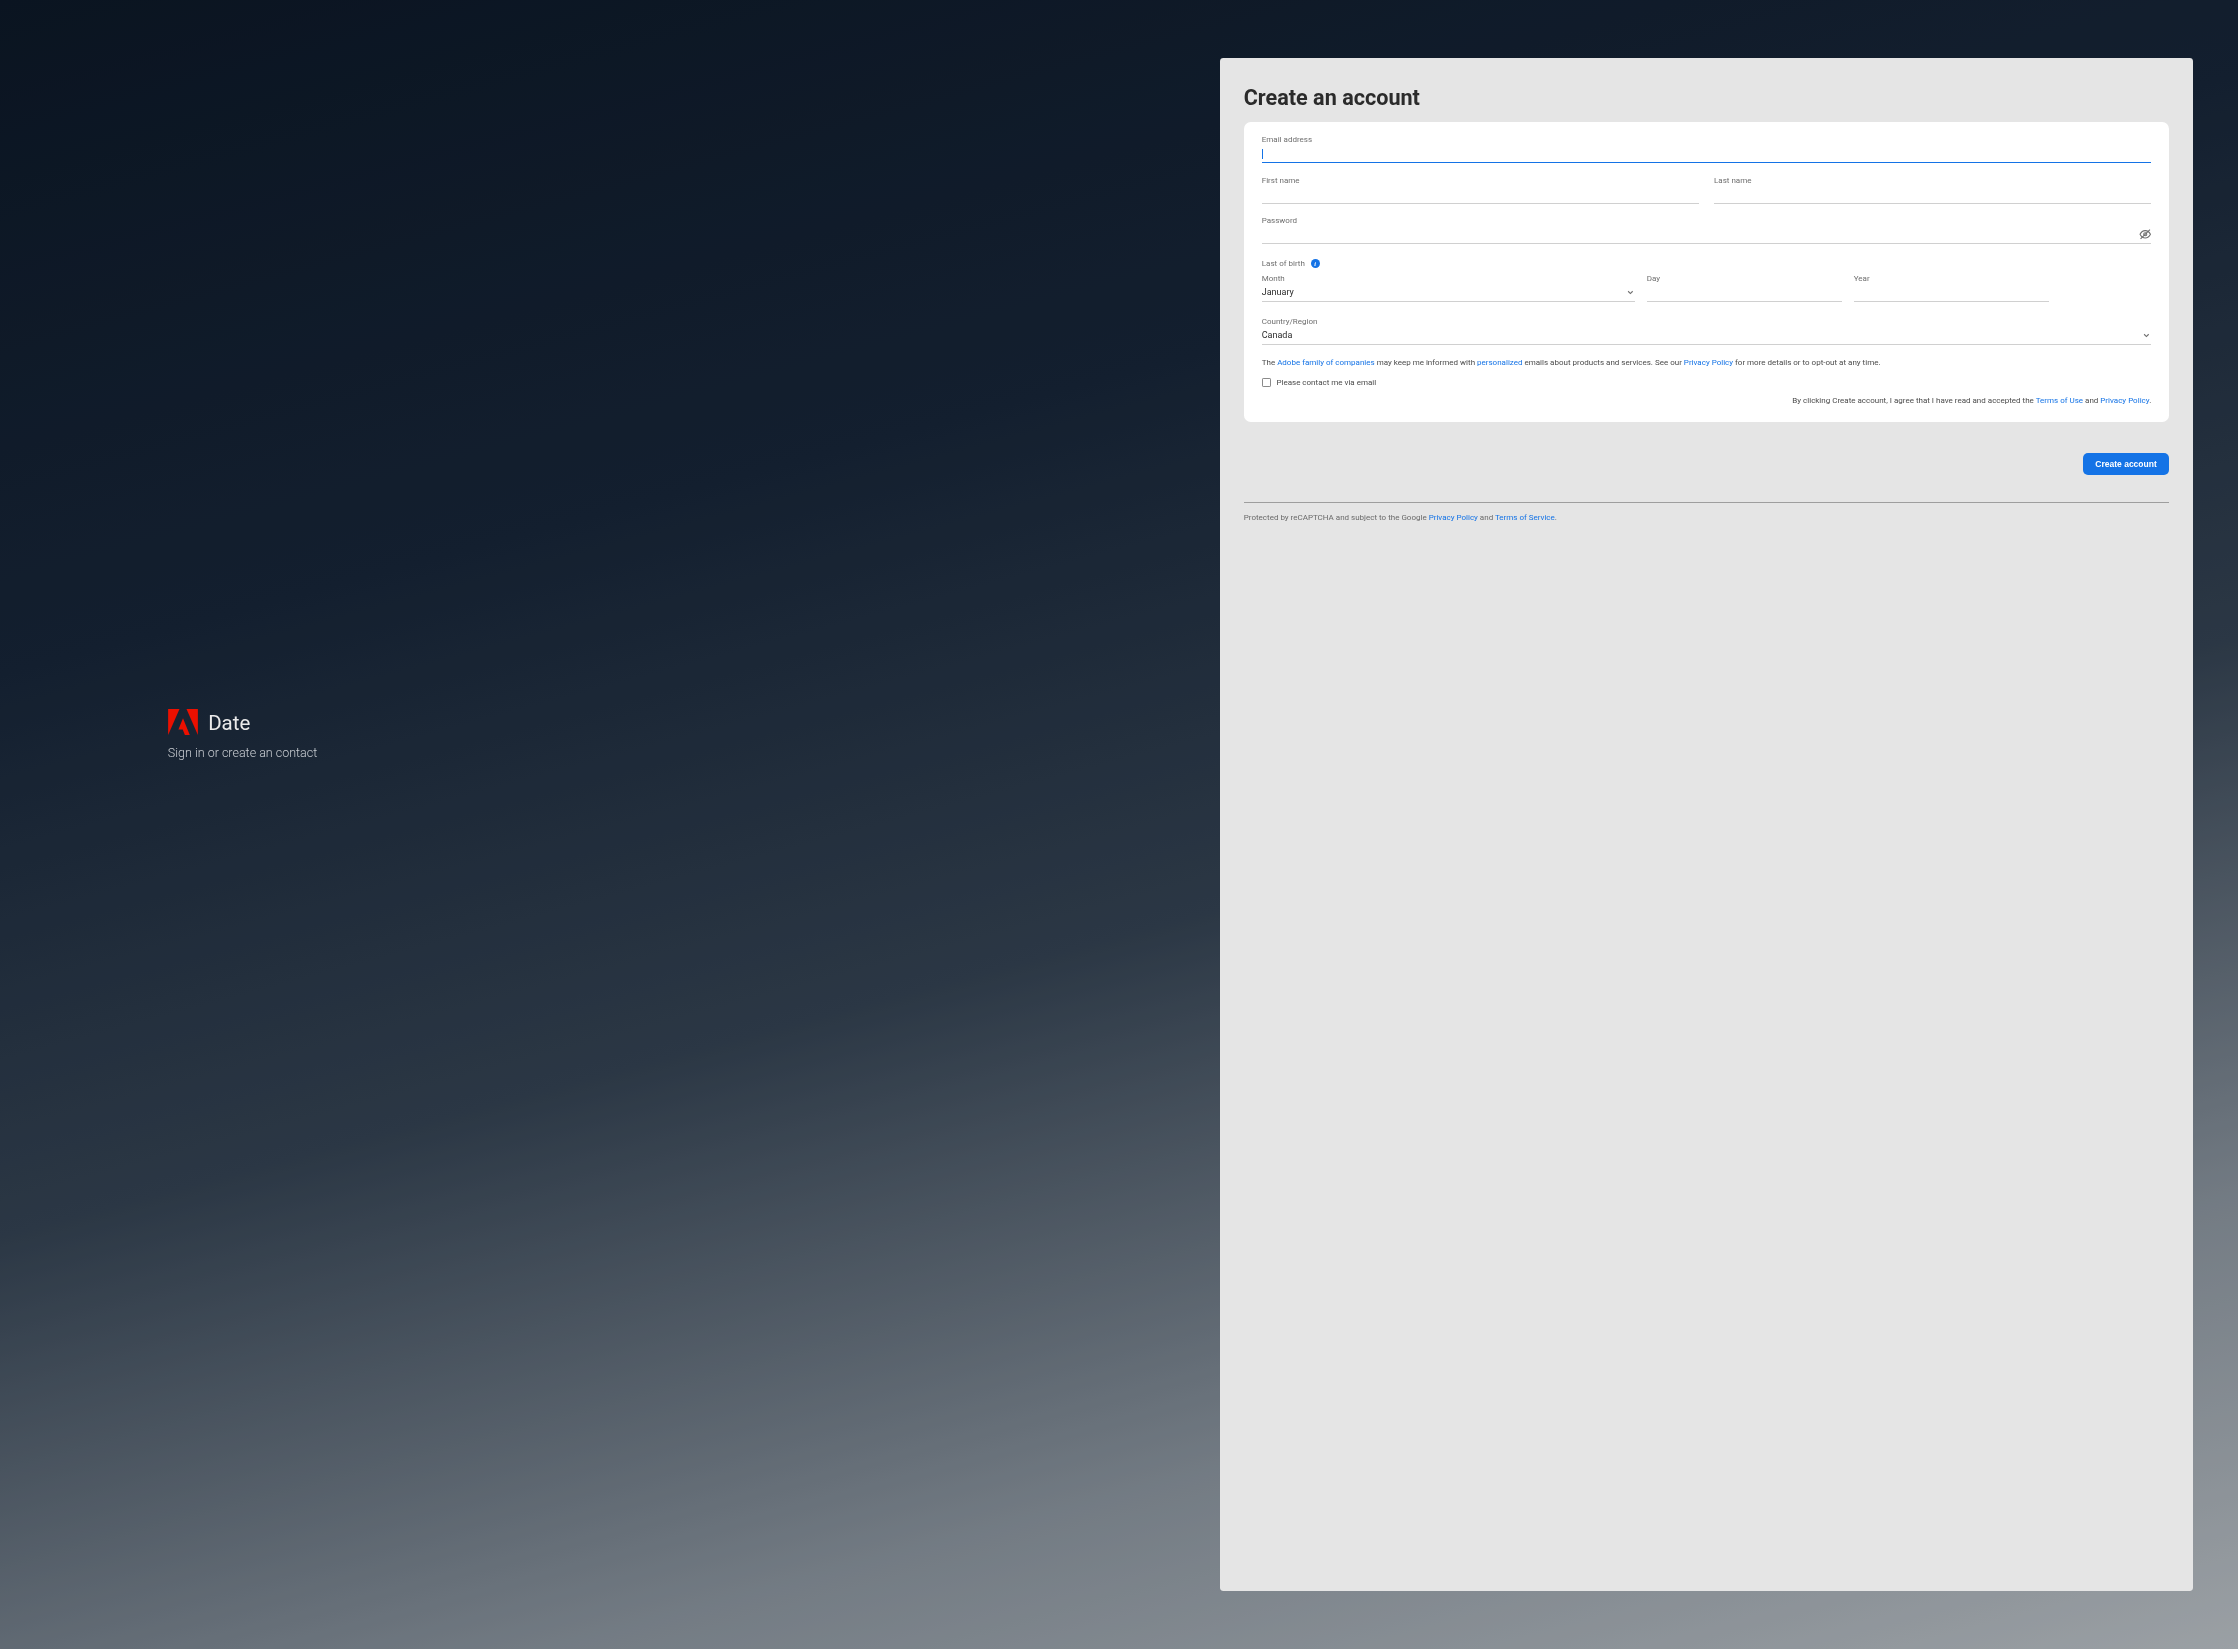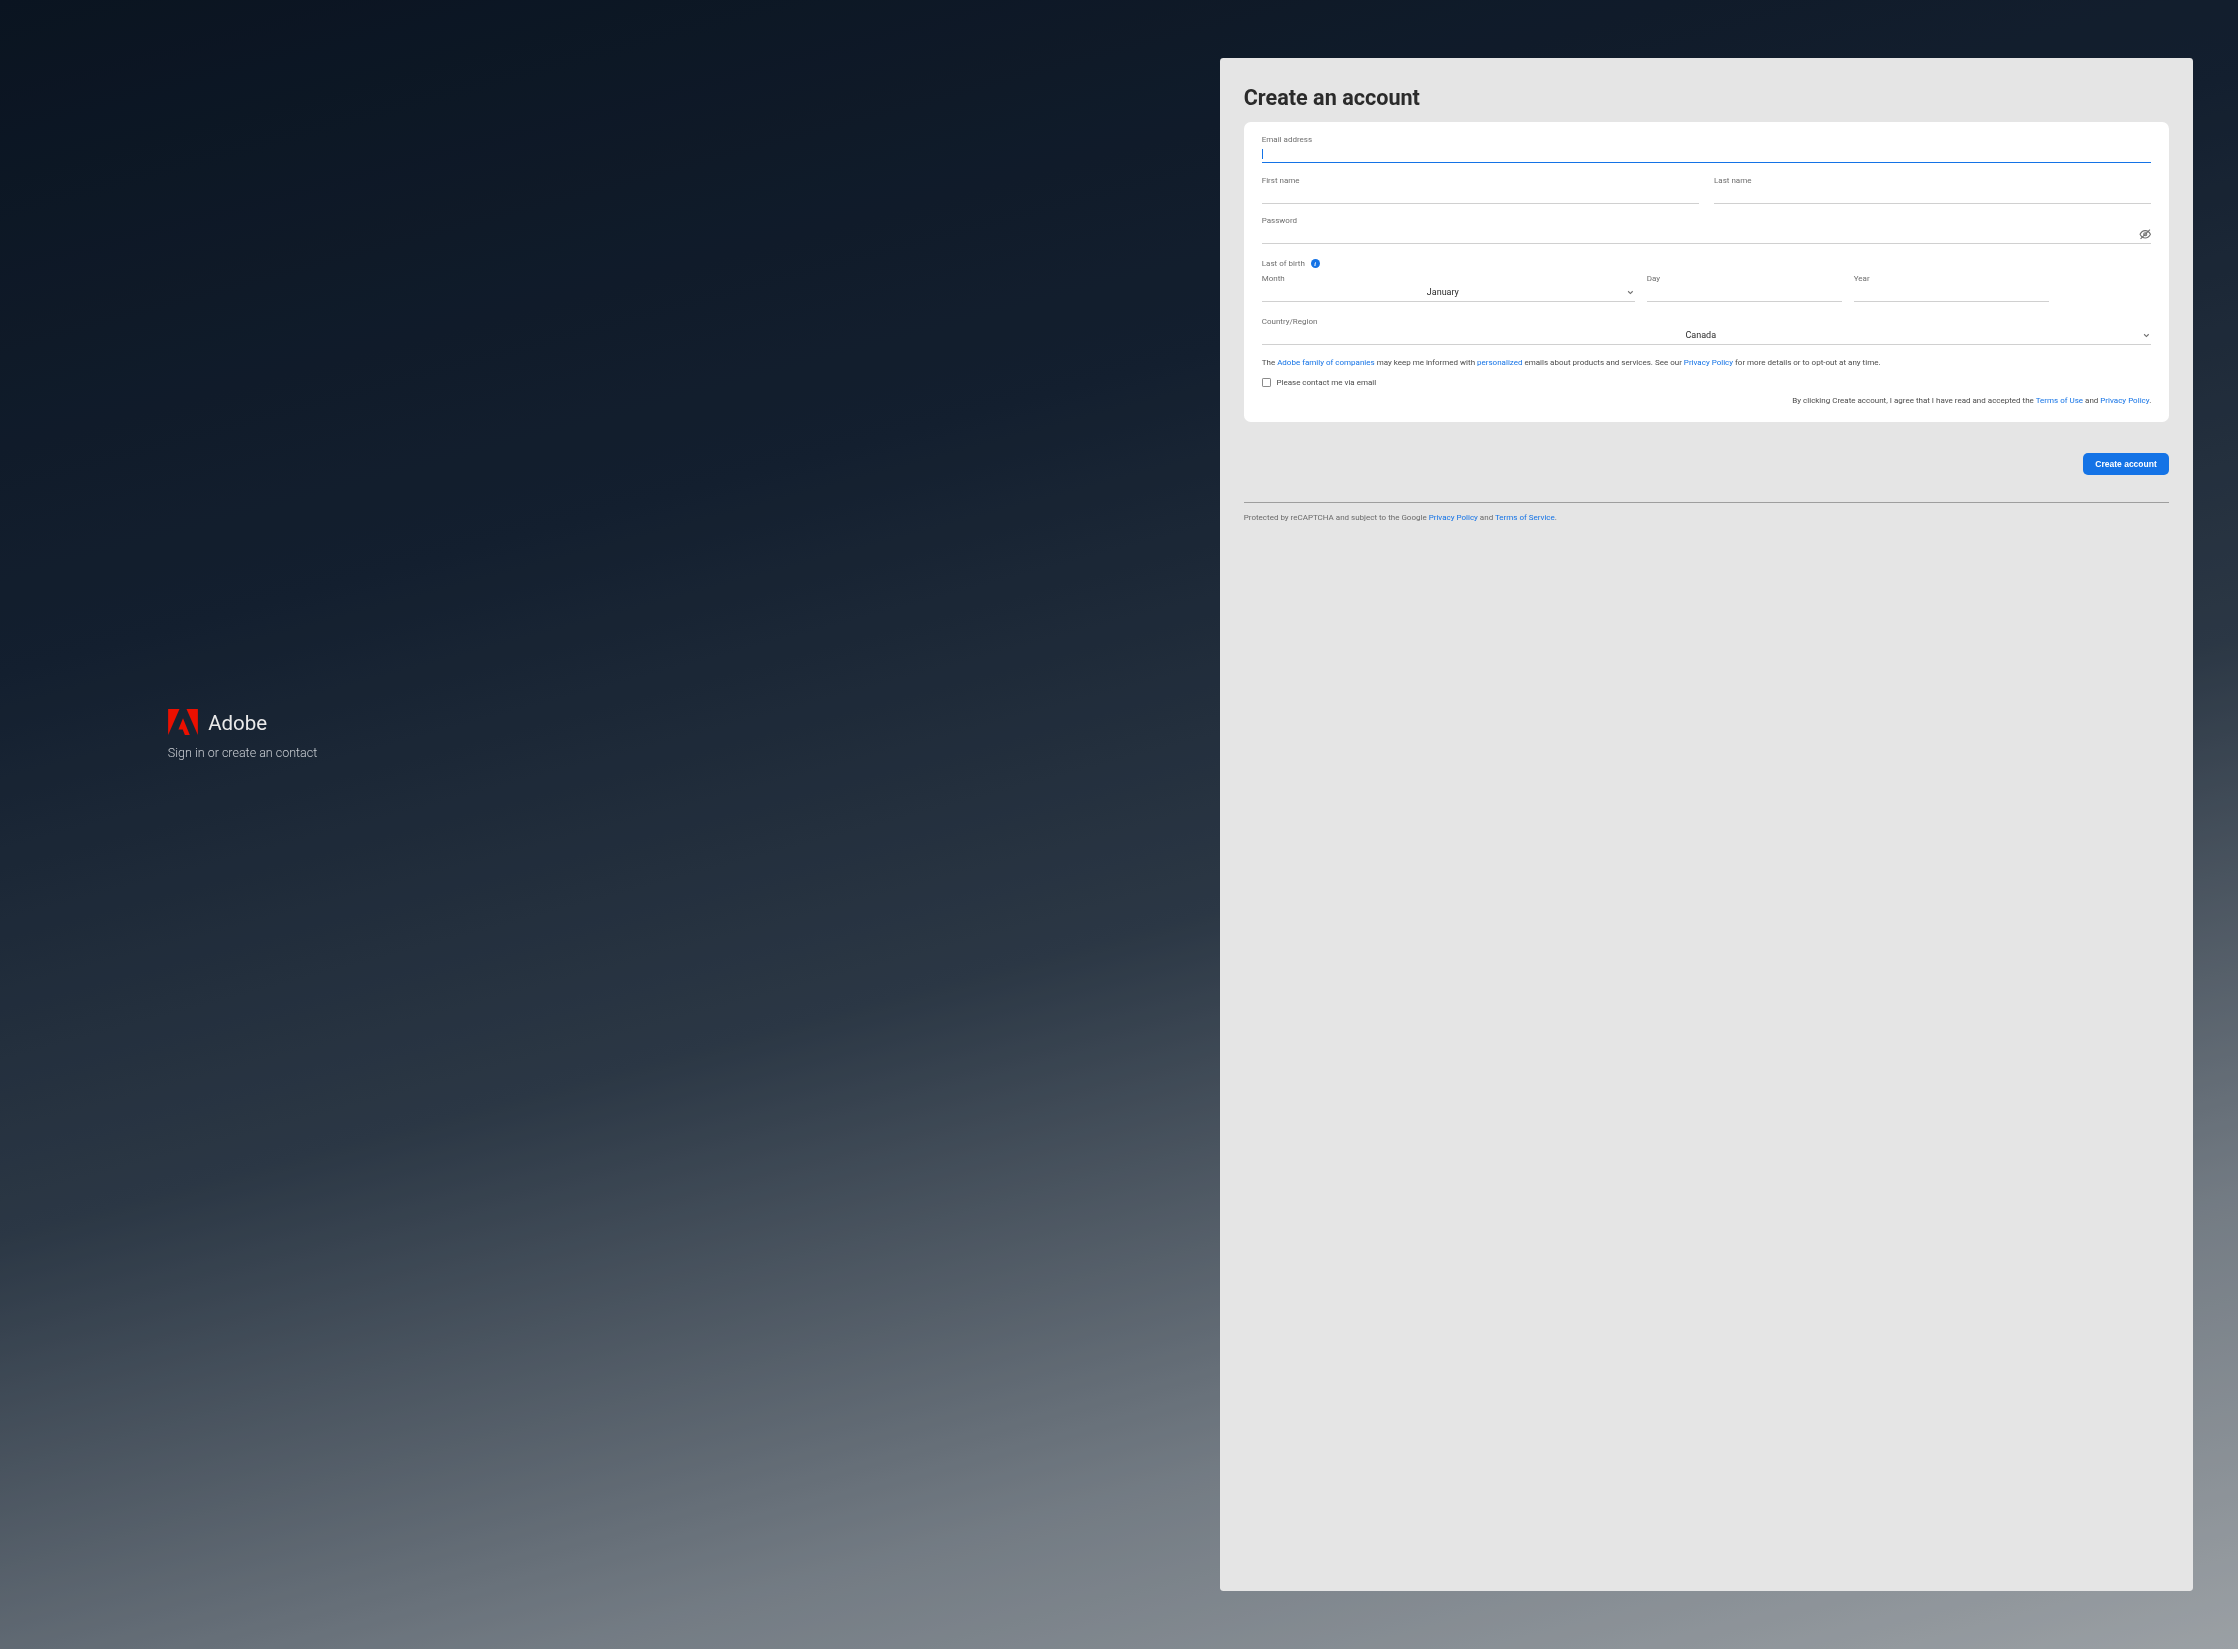--- a/index.html
+++ b/index.html
@@ -92,21 +92,21 @@
     font-size: 6.3px; font-weight: 700;
     display: inline-flex; align-items: center; justify-content: center;
     cursor: pointer;
     font-style: italic;
     font-family: Georgia, serif;
   }
   .dob-row { display: flex; gap: 11.4px; margin-top: 5.7px; }
   .dob-month { flex: 0 0 42%; }
   .dob-day { flex: 0 0 22%; }
   .dob-year { flex: 0 0 22%; }
-  .select-wrap { position: relative; text-align: center; }
+  .select-wrap { position: relative; }
   .select-value {
     border-bottom: 0.6px solid #d0d0d0;
     padding: 3.4px 11.4px 3.4px 0;
     font-size: 9px;
     color: #2b2b2b;
     cursor: pointer;
   }
   .chevron {
     position: absolute;
     right: 1.1px;
@@ -169,21 +169,21 @@
 
 <div class="left-brand">
   <div class="brand-row">
     <span>
       <svg class="brand-logo" viewBox="0 0 55 48">
         <polygon points="0,0 21,0 0,48" fill="#eb1000"></polygon>
         <polygon points="34,0 55,0 55,48" fill="#eb1000"></polygon>
         <polygon points="27.5,17 40,48 31,48 27,38 19,38" fill="#eb1000"></polygon>
       </svg>
     </span>
-    <span class="brand-name">Adobe</span>
+    <span class="brand-name">Date</span>
   </div>
   <div class="brand-sub">Sign in or create an contact</div>
 </div>
 
 <div class="panel">
   <h1 class="panel-title">Create an account</h1>
 
   <div class="card">
 
     <label class="field-label">Email address</label>

